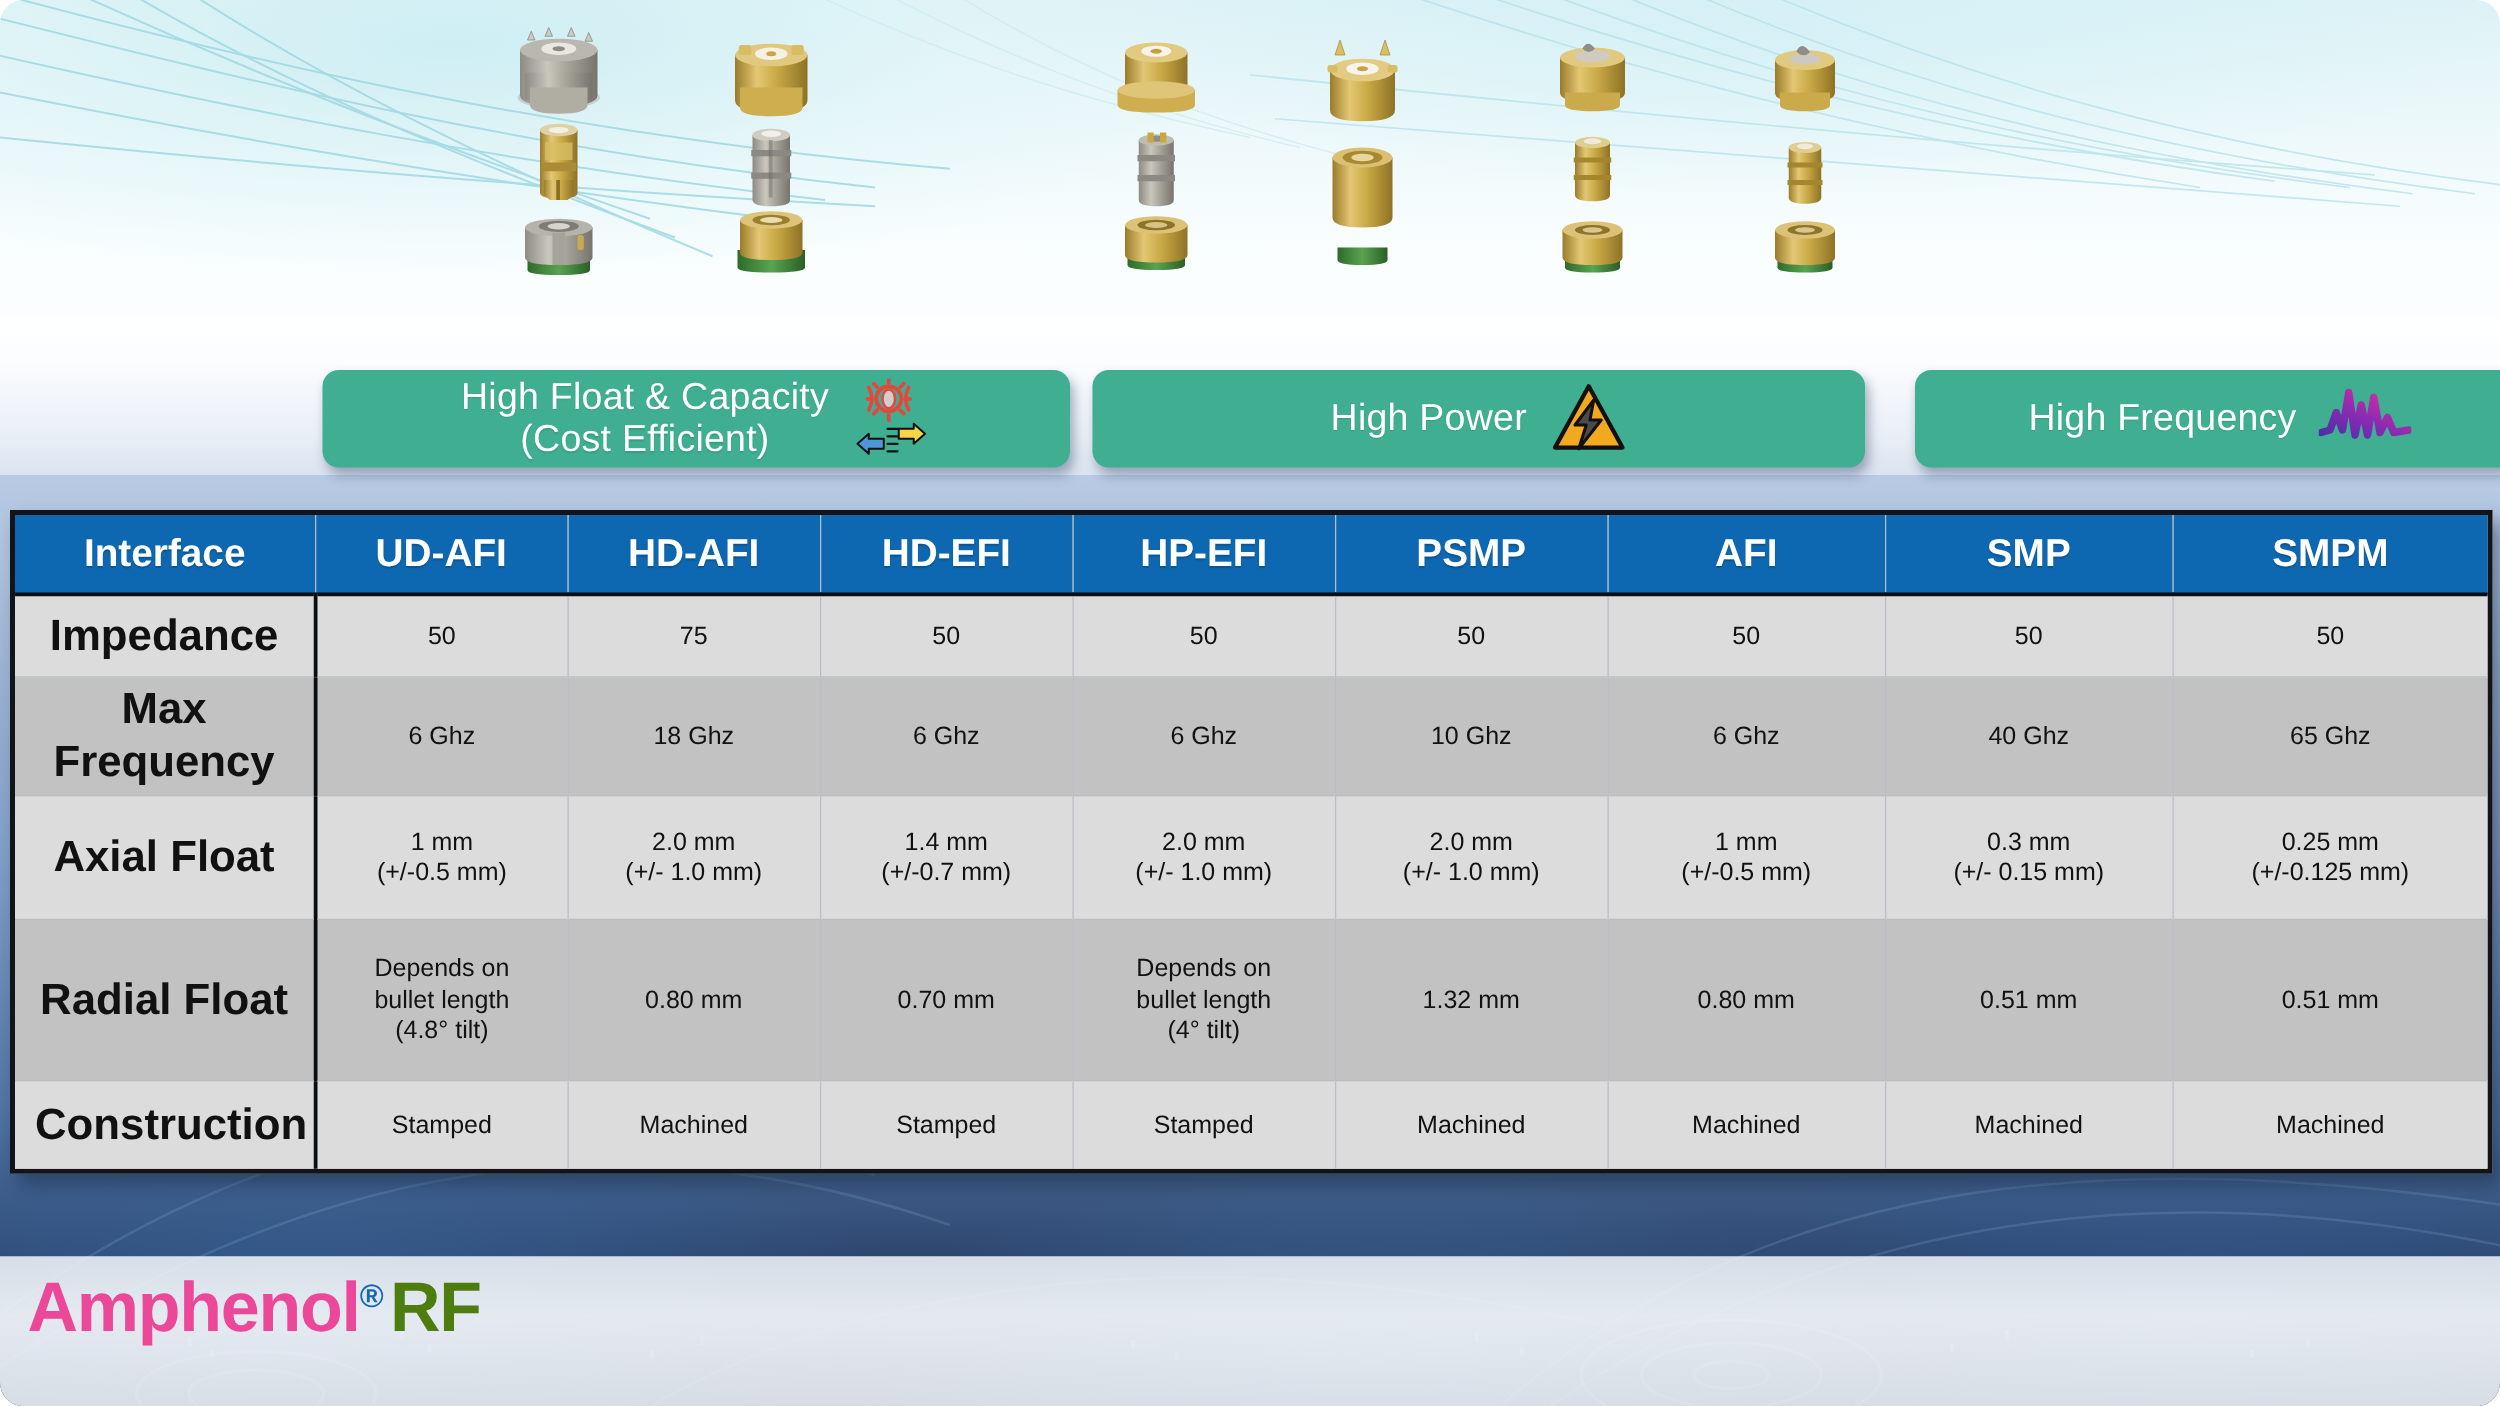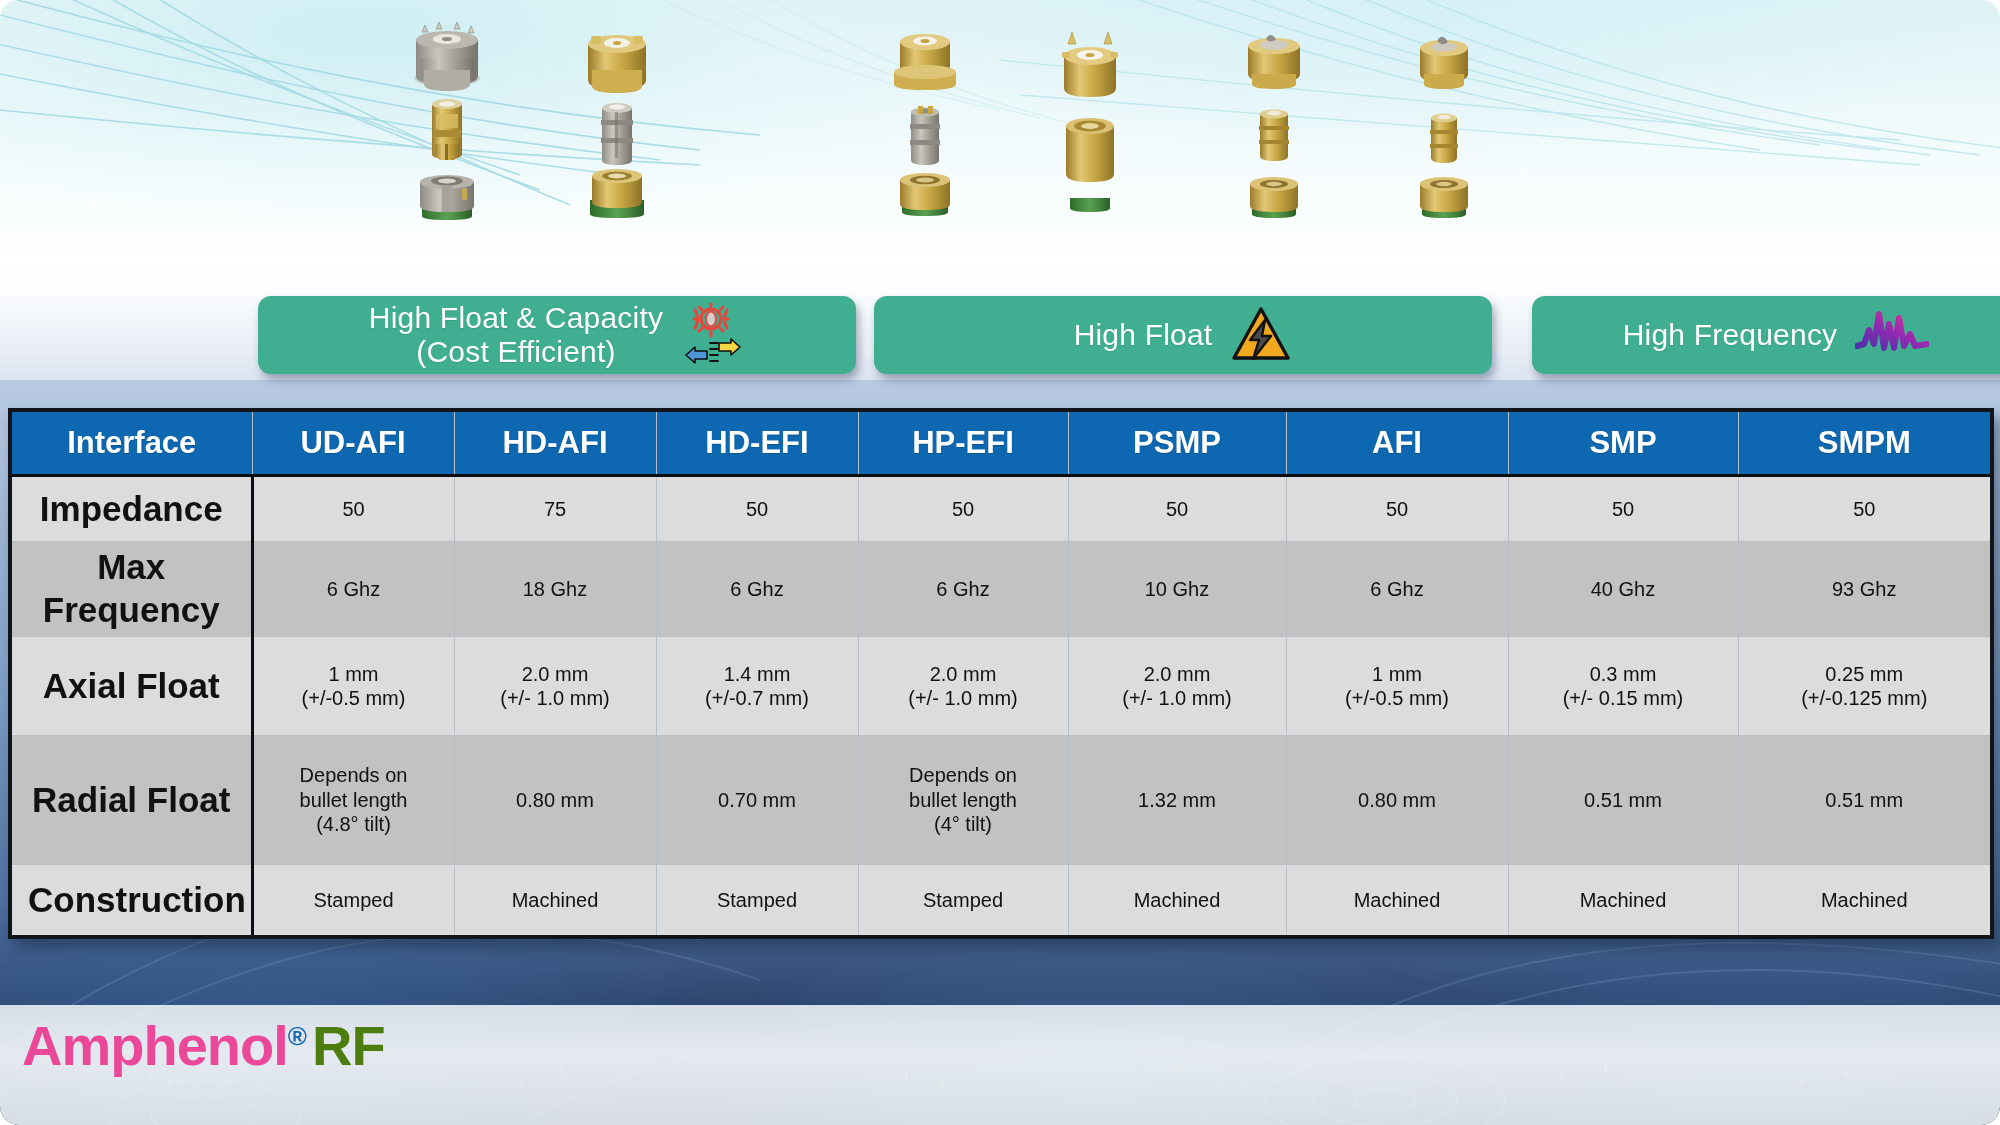--- a/index.html
+++ b/index.html
@@ -396,21 +396,21 @@
                 <path d="M25,8 h8"></path>
                 <path d="M25,14 h8"></path>
                 <path d="M25,20 h8"></path>
             </g>
           </g>
         </svg>
       </span>
     </div>
 
     <div class="banner" id="banner-power">
-      <div class="blabel">High Float</div>
+      <div class="blabel">High Power</div>
       <span class="bicon">
         <svg width="62" height="62" viewBox="0 0 62 62">
           <path d="M31,5 L58,54 H4 Z" fill="#f2a81f" stroke="#111" stroke-width="3.4" stroke-linejoin="round"></path>
           <path d="M35,16 L20,36 h9 l-6,19 l18,-23 h-9 z" fill="#4a4a4a" stroke="#111" stroke-width="2.4" stroke-linejoin="round"></path>
         </svg>
       </span>
     </div>
 
     <div class="banner" id="banner-freq">
       <div class="blabel">High Frequency</div>
@@ -474,21 +474,21 @@
             <span>Max</span><br>
             <span>Frequency</span>
           </td>
           <td>6 Ghz</td>
           <td>18 Ghz</td>
           <td>6 Ghz</td>
           <td>6 Ghz</td>
           <td>10 Ghz</td>
           <td>6 Ghz</td>
           <td>40 Ghz</td>
-          <td>93 Ghz</td>
+          <td>65 Ghz</td>
         </tr>
 
         <tr class="light r-axial">
           <td class="rowhead">Axial Float</td>
           <td class="ml">1 mm<br>(+/-0.5 mm)</td>
           <td class="ml">2.0 mm<br>(+/- 1.0 mm)</td>
           <td class="ml">1.4 mm<br>(+/-0.7 mm)</td>
           <td class="ml">2.0 mm<br>(+/- 1.0 mm)</td>
           <td class="ml">2.0 mm<br>(+/- 1.0 mm)</td>
           <td class="ml">1 mm<br>(+/-0.5 mm)</td>

